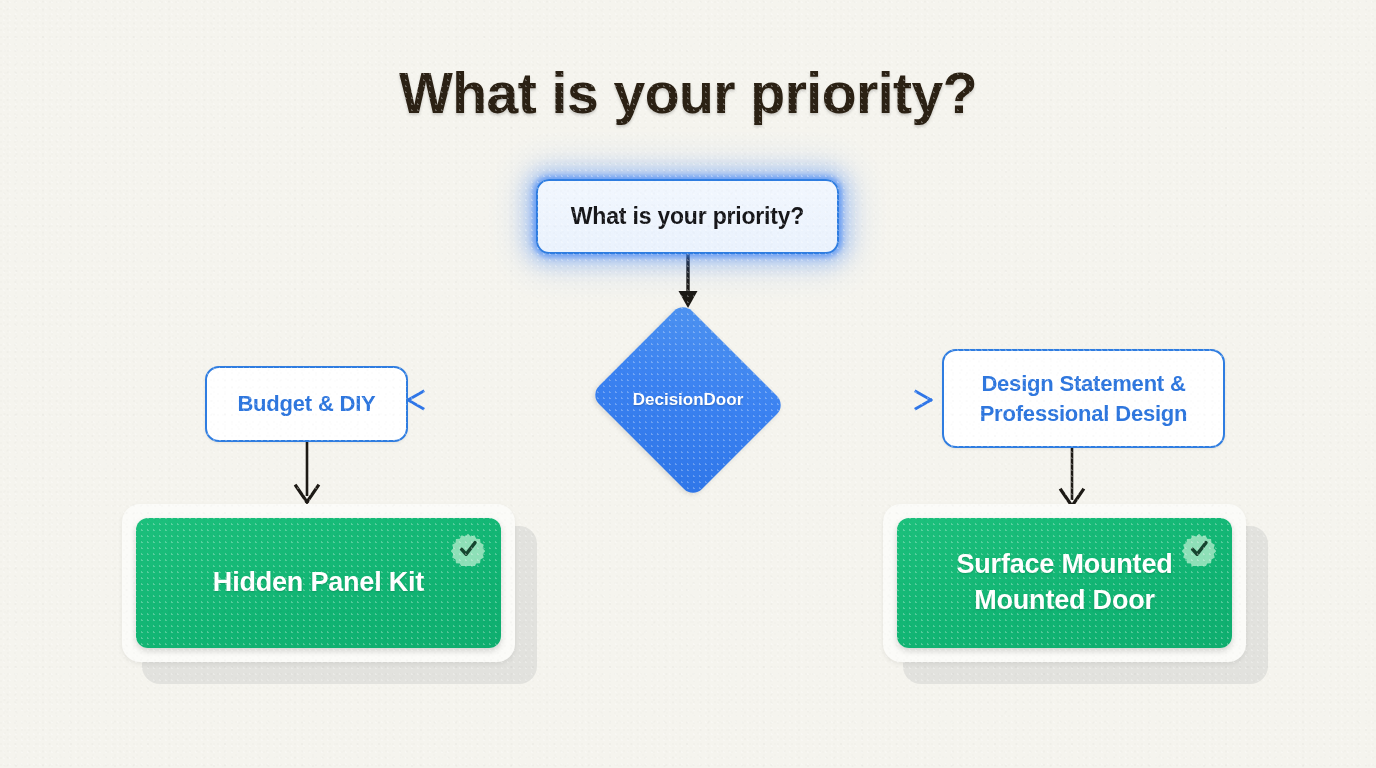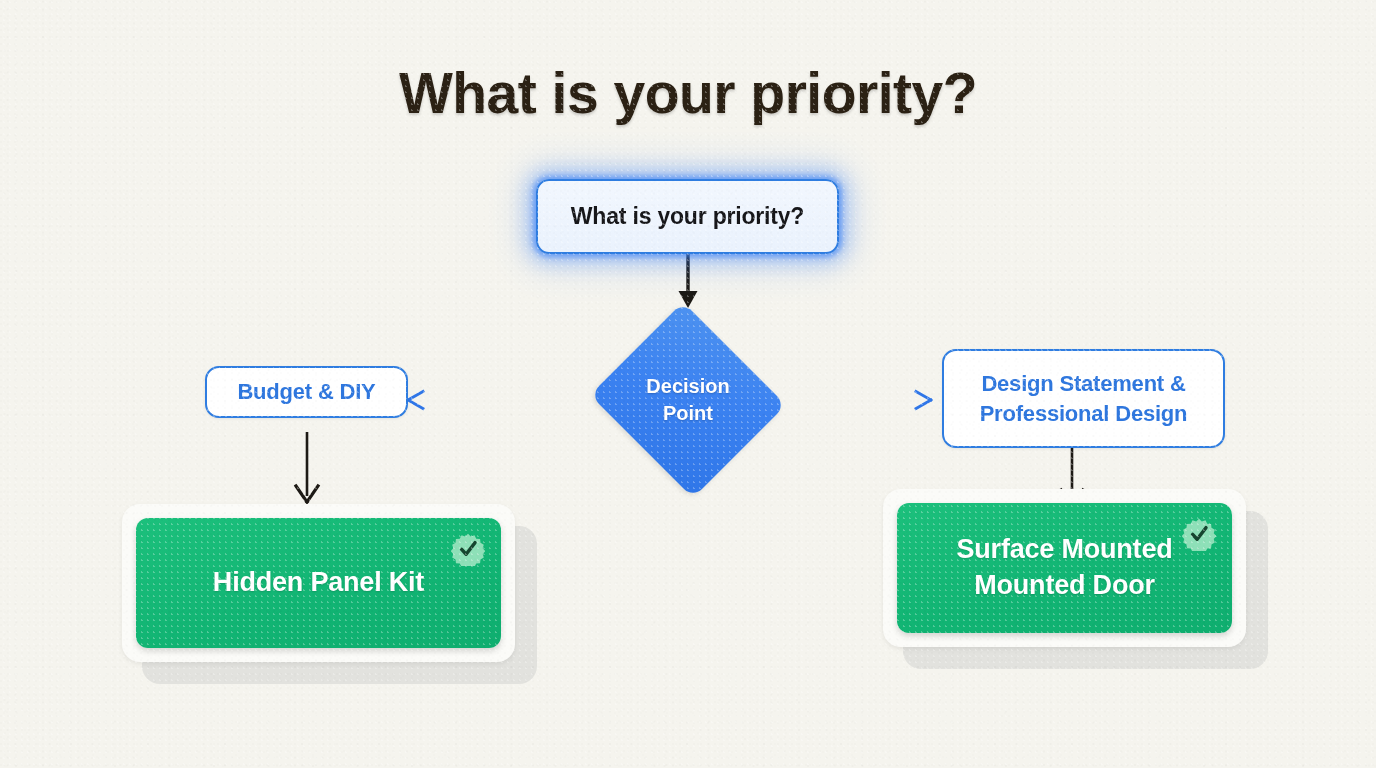--- a/index.html
+++ b/index.html
@@ -76,24 +76,24 @@
   .diamond-shape {
     position: absolute; inset: 0;
     background: linear-gradient(150deg, #4d92f0 0%, #3b82f1 45%, #2f76e8 100%);
     border-radius: 18px;
     transform: rotate(45deg) scale(.707);
     transform-origin: center;
     box-shadow: 0 3px 7px rgba(0,0,0,.12);
   }
   .diamond-label {
     position: absolute; inset: 0;
-    display: flex; flex-direction: column;
+    display: flex; flex-direction: row;
     align-items: center; justify-content: center;
     color: #ffffff;
-    font-size: 20px;
+    font-size: 17px;
     font-weight: 700;
     line-height: 1.36;
     text-shadow: 0 1px 2px rgba(0,0,0,.20);
     pointer-events: none;
   }
 
   
   .branch-node {
     background: #ffffff;
     border: 2.2px solid #2f7de1;
@@ -103,21 +103,21 @@
     box-shadow: 0 1px 3px rgba(0,0,0,.07);
   }
   .branch-node .label {
     color: #2f77de;
     font-weight: 700;
     font-size: 22px;
     line-height: 1.36;
     letter-spacing: -0.2px;
     padding: 0 12px;
   }
-  .branch-left  { left: 205px; top: 366px; width: 203px; height: 52px; }
+  .branch-left  { left: 205px; top: 366px; width: 203px; height: 76px; }
   .branch-right { left: 931px; top: 349px; width: 283px; height: 99px; margin-left: 11px; }
 
   
   .outcome { position: absolute; }
   .paper-back {
     position: absolute;
     left: 20px; top: 22px;
     right: -22px; bottom: -22px;
     background: #e2e2de;
     border-radius: 18px;
@@ -146,21 +146,21 @@
     text-shadow: 0 1px 2px rgba(0,0,0,.16);
     padding: 0 14px;
   }
   .verified-badge {
     position: absolute;
     top: 14px; right: 16px;
     width: 34px; height: 34px;
   }
 
   .outcome-left  { left: 122px; top: 504px; width: 393px; height: 158px; }
-  .outcome-right { left: 883px; top: 489px; width: 363px; height: 158px; }
+  .outcome-right { left: 883px; top: 504px; width: 363px; height: 158px; }
 
   
   .connector { position: absolute; overflow: visible; }
 </style>
 </head>
 <body>
 
 <div id="stage">
 
   <div class="page-title">What is your priority?</div>
@@ -205,21 +205,21 @@
   </svg>
 
   <div class="node root-node">
     <span class="label">What is your priority?</span>
   </div>
 
   <div class="node diamond-wrap">
     <div class="diamond-shape"></div>
     <div class="diamond-label">
       <span>Decision</span>
-      <span>Point</span>
+      <span>Door</span>
     </div>
   </div>
 
   <div class="node branch-node branch-left">
     <span class="label">Budget &amp; DIY</span>
   </div>
 
   <div class="node branch-node branch-right">
     <span class="label">
       <span>Design Statement &amp;</span><br>

